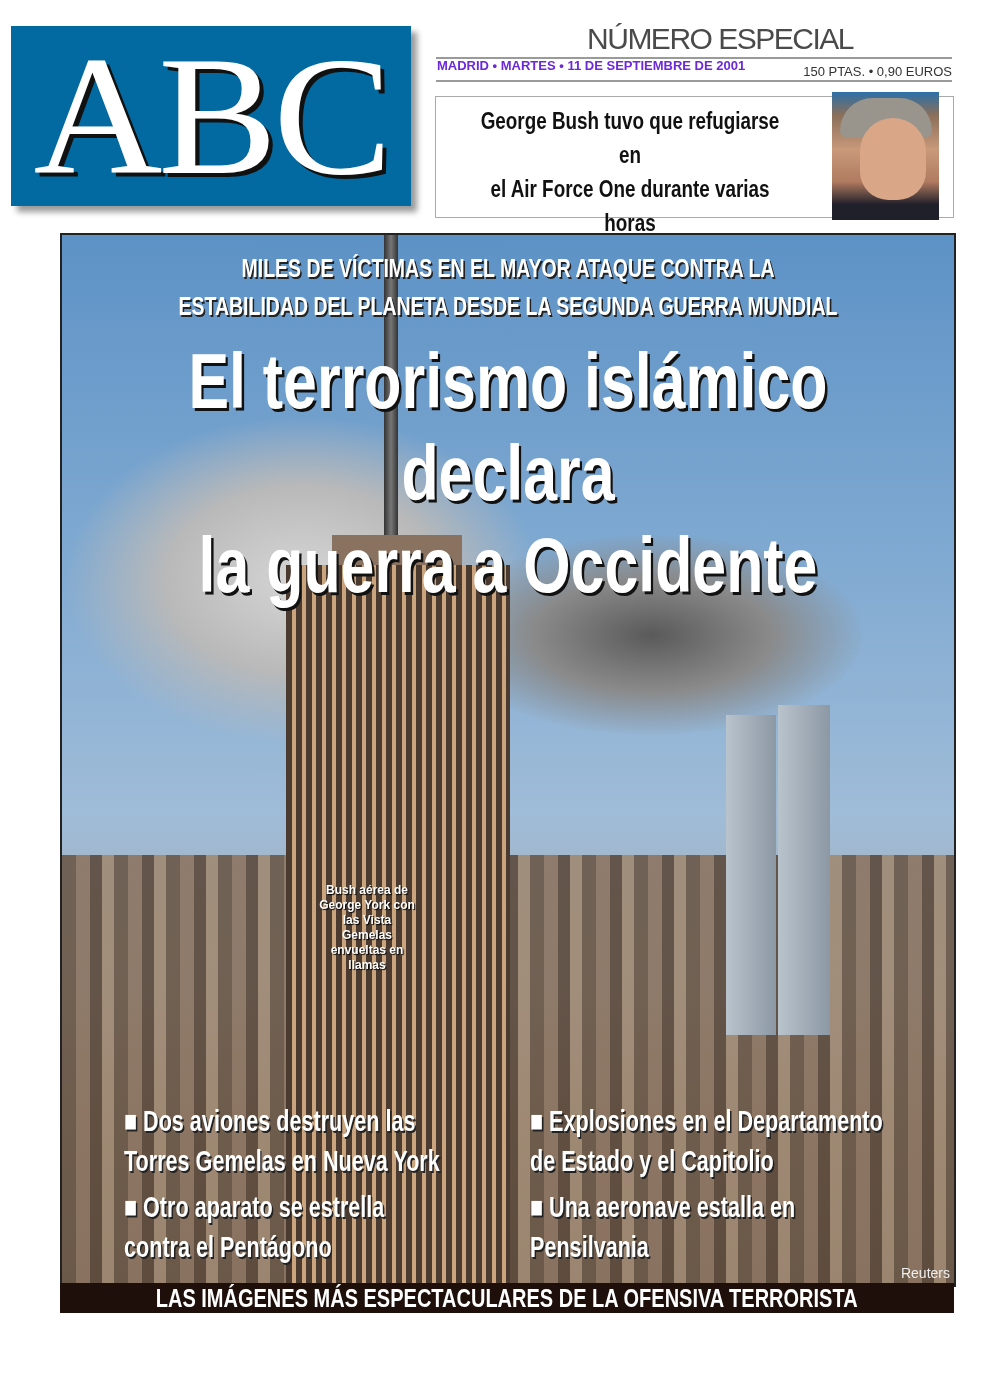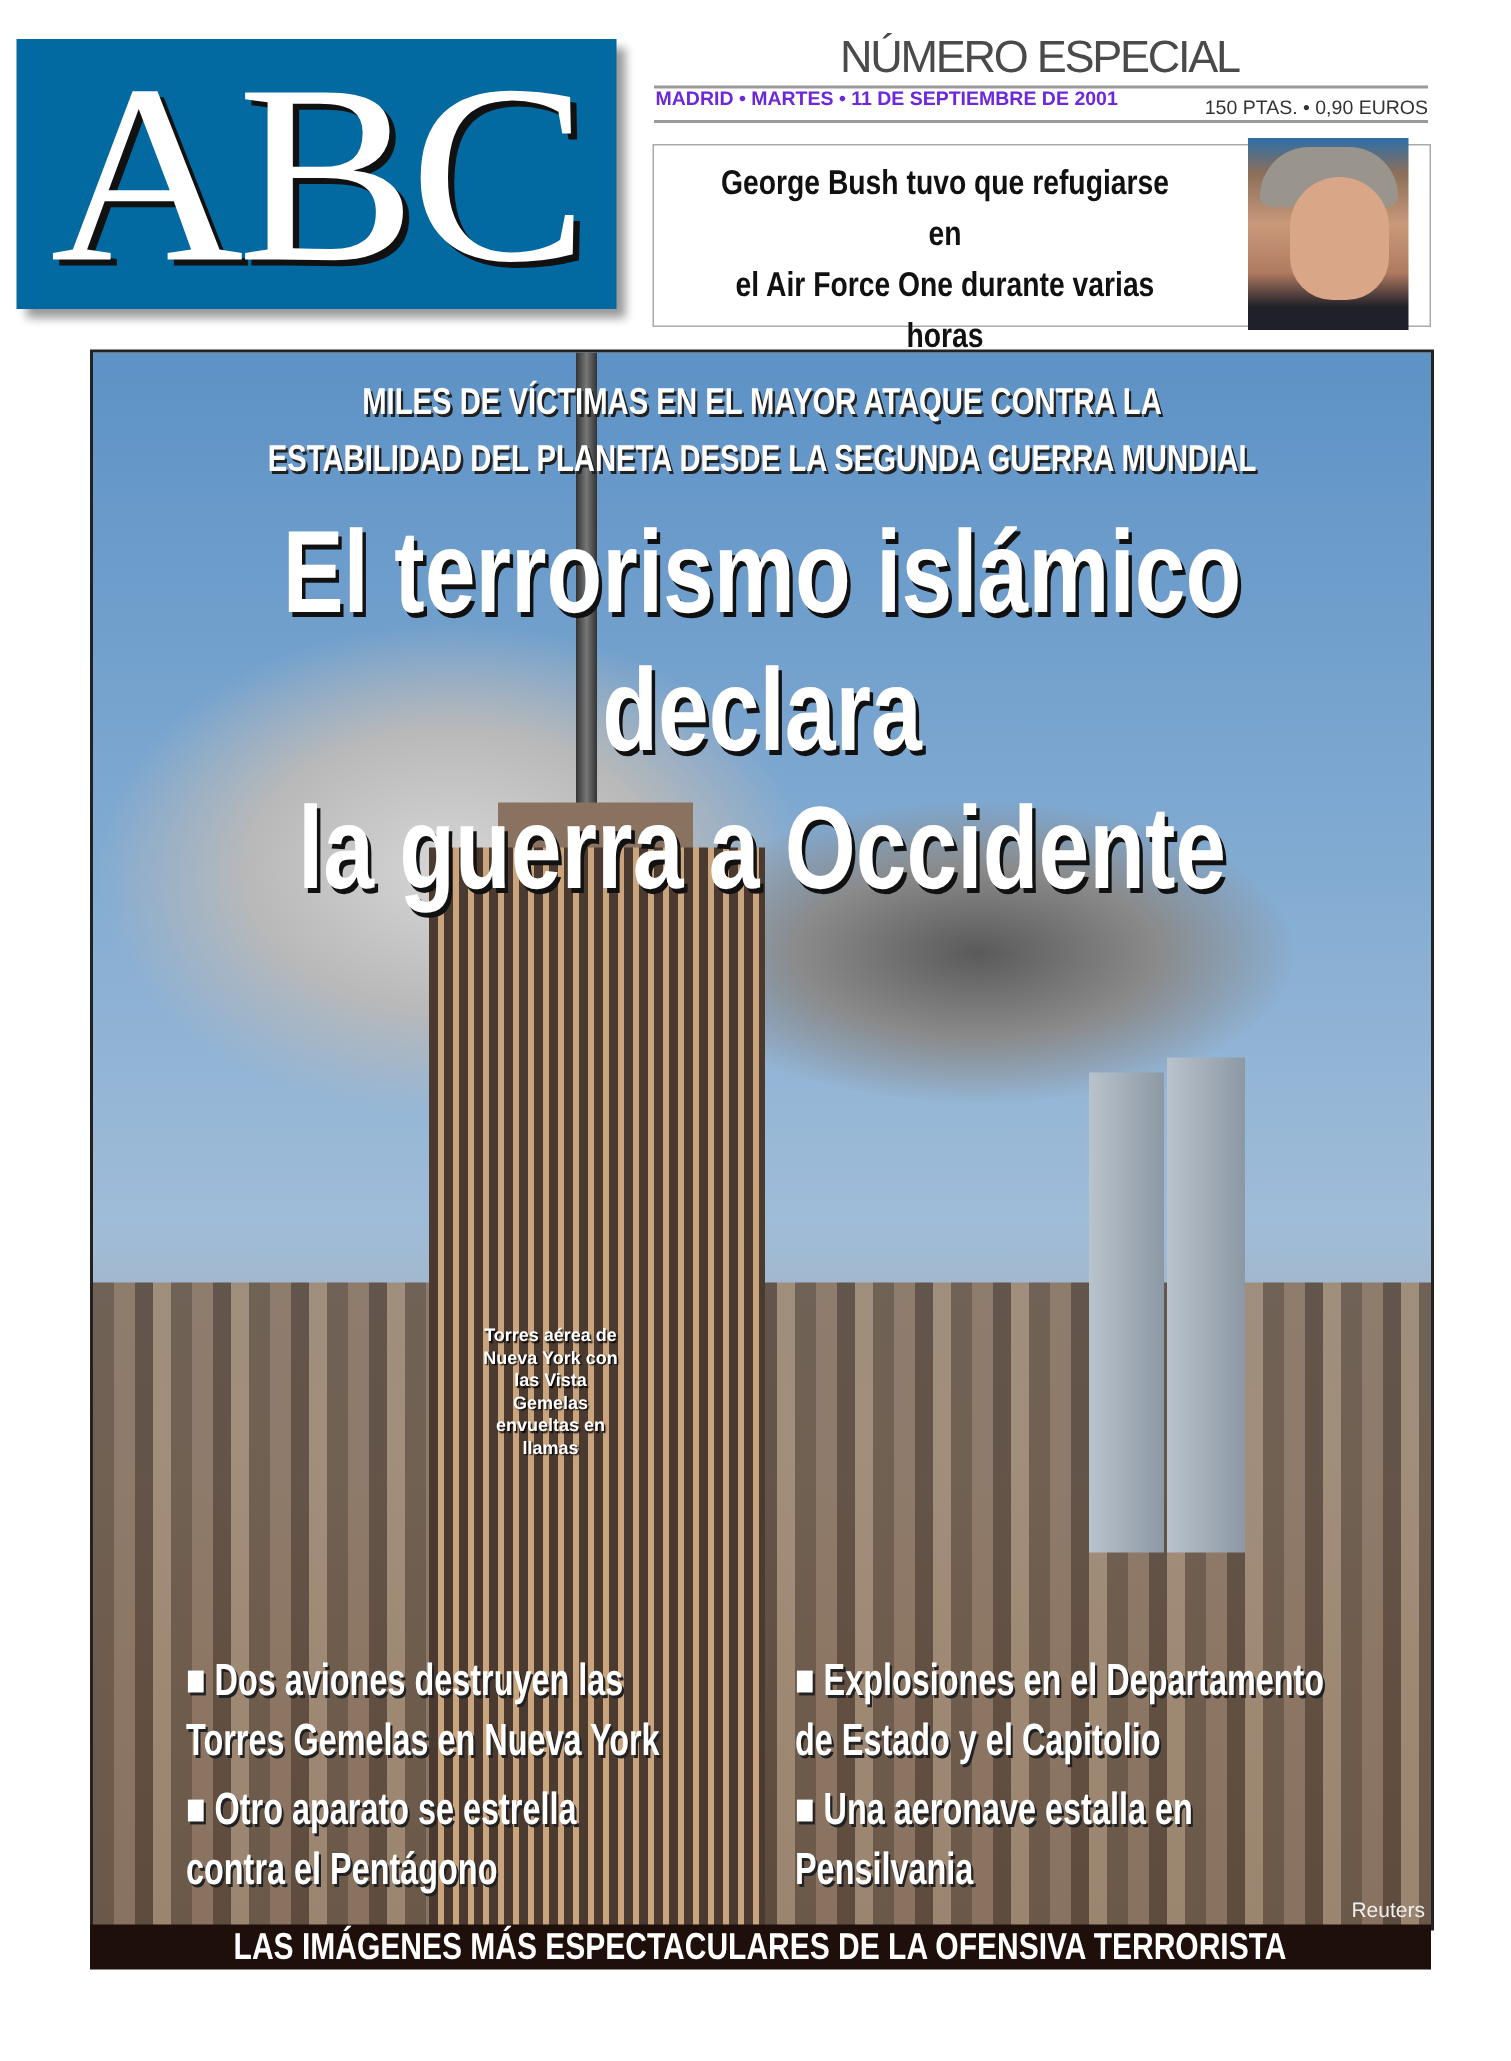--- a/index.html
+++ b/index.html
@@ -1,19 +1,19 @@
 <!DOCTYPE html>
 <html><head>
 <meta charset="utf-8">
 <style>
   html,body{margin:0;padding:0;background:#ffffff;}
   body{width:1007px;height:1374px;position:relative;overflow:hidden;font-family:"Liberation Sans",sans-serif;}
   .logo{position:absolute;left:11px;top:26px;width:400px;height:180px;background:#0369a1;box-shadow:6px 6px 6px #9a9a9a;display:flex;align-items:center;justify-content:center;}
   .logo span{font-family:"Liberation Serif",serif;font-size:170px;color:#fff;letter-spacing:-4px;line-height:1;text-shadow:4px 4px 0 #111;transform:scaleX(1.05);}
-  .especial{position:absolute;left:560px;top:22px;width:320px;text-align:left;font-size:30px;color:#4a4a4a;font-family:"Liberation Sans",sans-serif;letter-spacing:-1.5px;}
+  .especial{position:absolute;left:560px;top:22px;width:320px;text-align:center;font-size:30px;color:#4a4a4a;font-family:"Liberation Sans",sans-serif;letter-spacing:-1.5px;}
   .rule{position:absolute;left:436px;width:516px;height:2px;background:#9a9a9a;}
   .dateline{position:absolute;left:437px;top:58px;font-size:13px;font-weight:bold;color:#6d28d9;}
   .price{position:absolute;right:55px;top:64px;font-size:13px;color:#333;}
   .bushbox{position:absolute;left:435px;top:96px;width:517px;height:120px;border:1px solid #aaa;}
   .bushtext{position:absolute;left:444px;top:104px;width:372px;text-align:center;font-family:"Liberation Sans Narrow","Liberation Sans",sans-serif;font-weight:bold;font-size:23px;line-height:34px;color:#111;transform:scaleX(0.82);transform-origin:center top;}
   .bushphoto{position:absolute;left:832px;top:92px;width:107px;height:128px;background:linear-gradient(180deg,#2c6fa8 0%,#8a6f5a 18%,#c9997a 45%,#b07b60 70%,#20202a 88%);}
   .bushphoto .hair{position:absolute;left:8px;top:6px;width:92px;height:40px;border-radius:45px 45px 10px 10px;background:#9a958c;}
   .bushphoto .face{position:absolute;left:28px;top:26px;width:66px;height:82px;border-radius:35px 35px 30px 30px;background:#d9a688;}
   .photo{position:absolute;left:60px;top:233px;width:892px;height:1050px;border:2px solid #222;overflow:hidden;
     background:linear-gradient(180deg,#5d92c6 0%,#7fa9d1 30%,#9fbcd8 55%,#a8aeb2 72%,#8e7b6c 85%,#6d5a4a 100%);}
@@ -67,22 +67,22 @@
 
   <div class="kicker">
     <div>MILES DE VÍCTIMAS EN EL MAYOR ATAQUE CONTRA LA</div>
     <div>ESTABILIDAD DEL PLANETA DESDE LA SEGUNDA GUERRA MUNDIAL</div>
   </div>
   <div class="headline">
     <div>El terrorismo islámico declara</div>
     <div>la guerra a Occidente</div>
   </div>
   <div class="caption">
-    <div>Torres aérea de</div>
-      <div>Nueva York con</div>
+    <div>Bush aérea de</div>
+      <div>George York con</div>
       <div>las Vista</div>
     <div>Gemelas</div>
       <div>envueltas en</div>
       <div>llamas</div>
   </div>
 
   <div class="bul" style="left:62px;top:866px">
       <div>■ Dos aviones destruyen las</div>
       <div>Torres Gemelas en Nueva York</div>
     </div>

